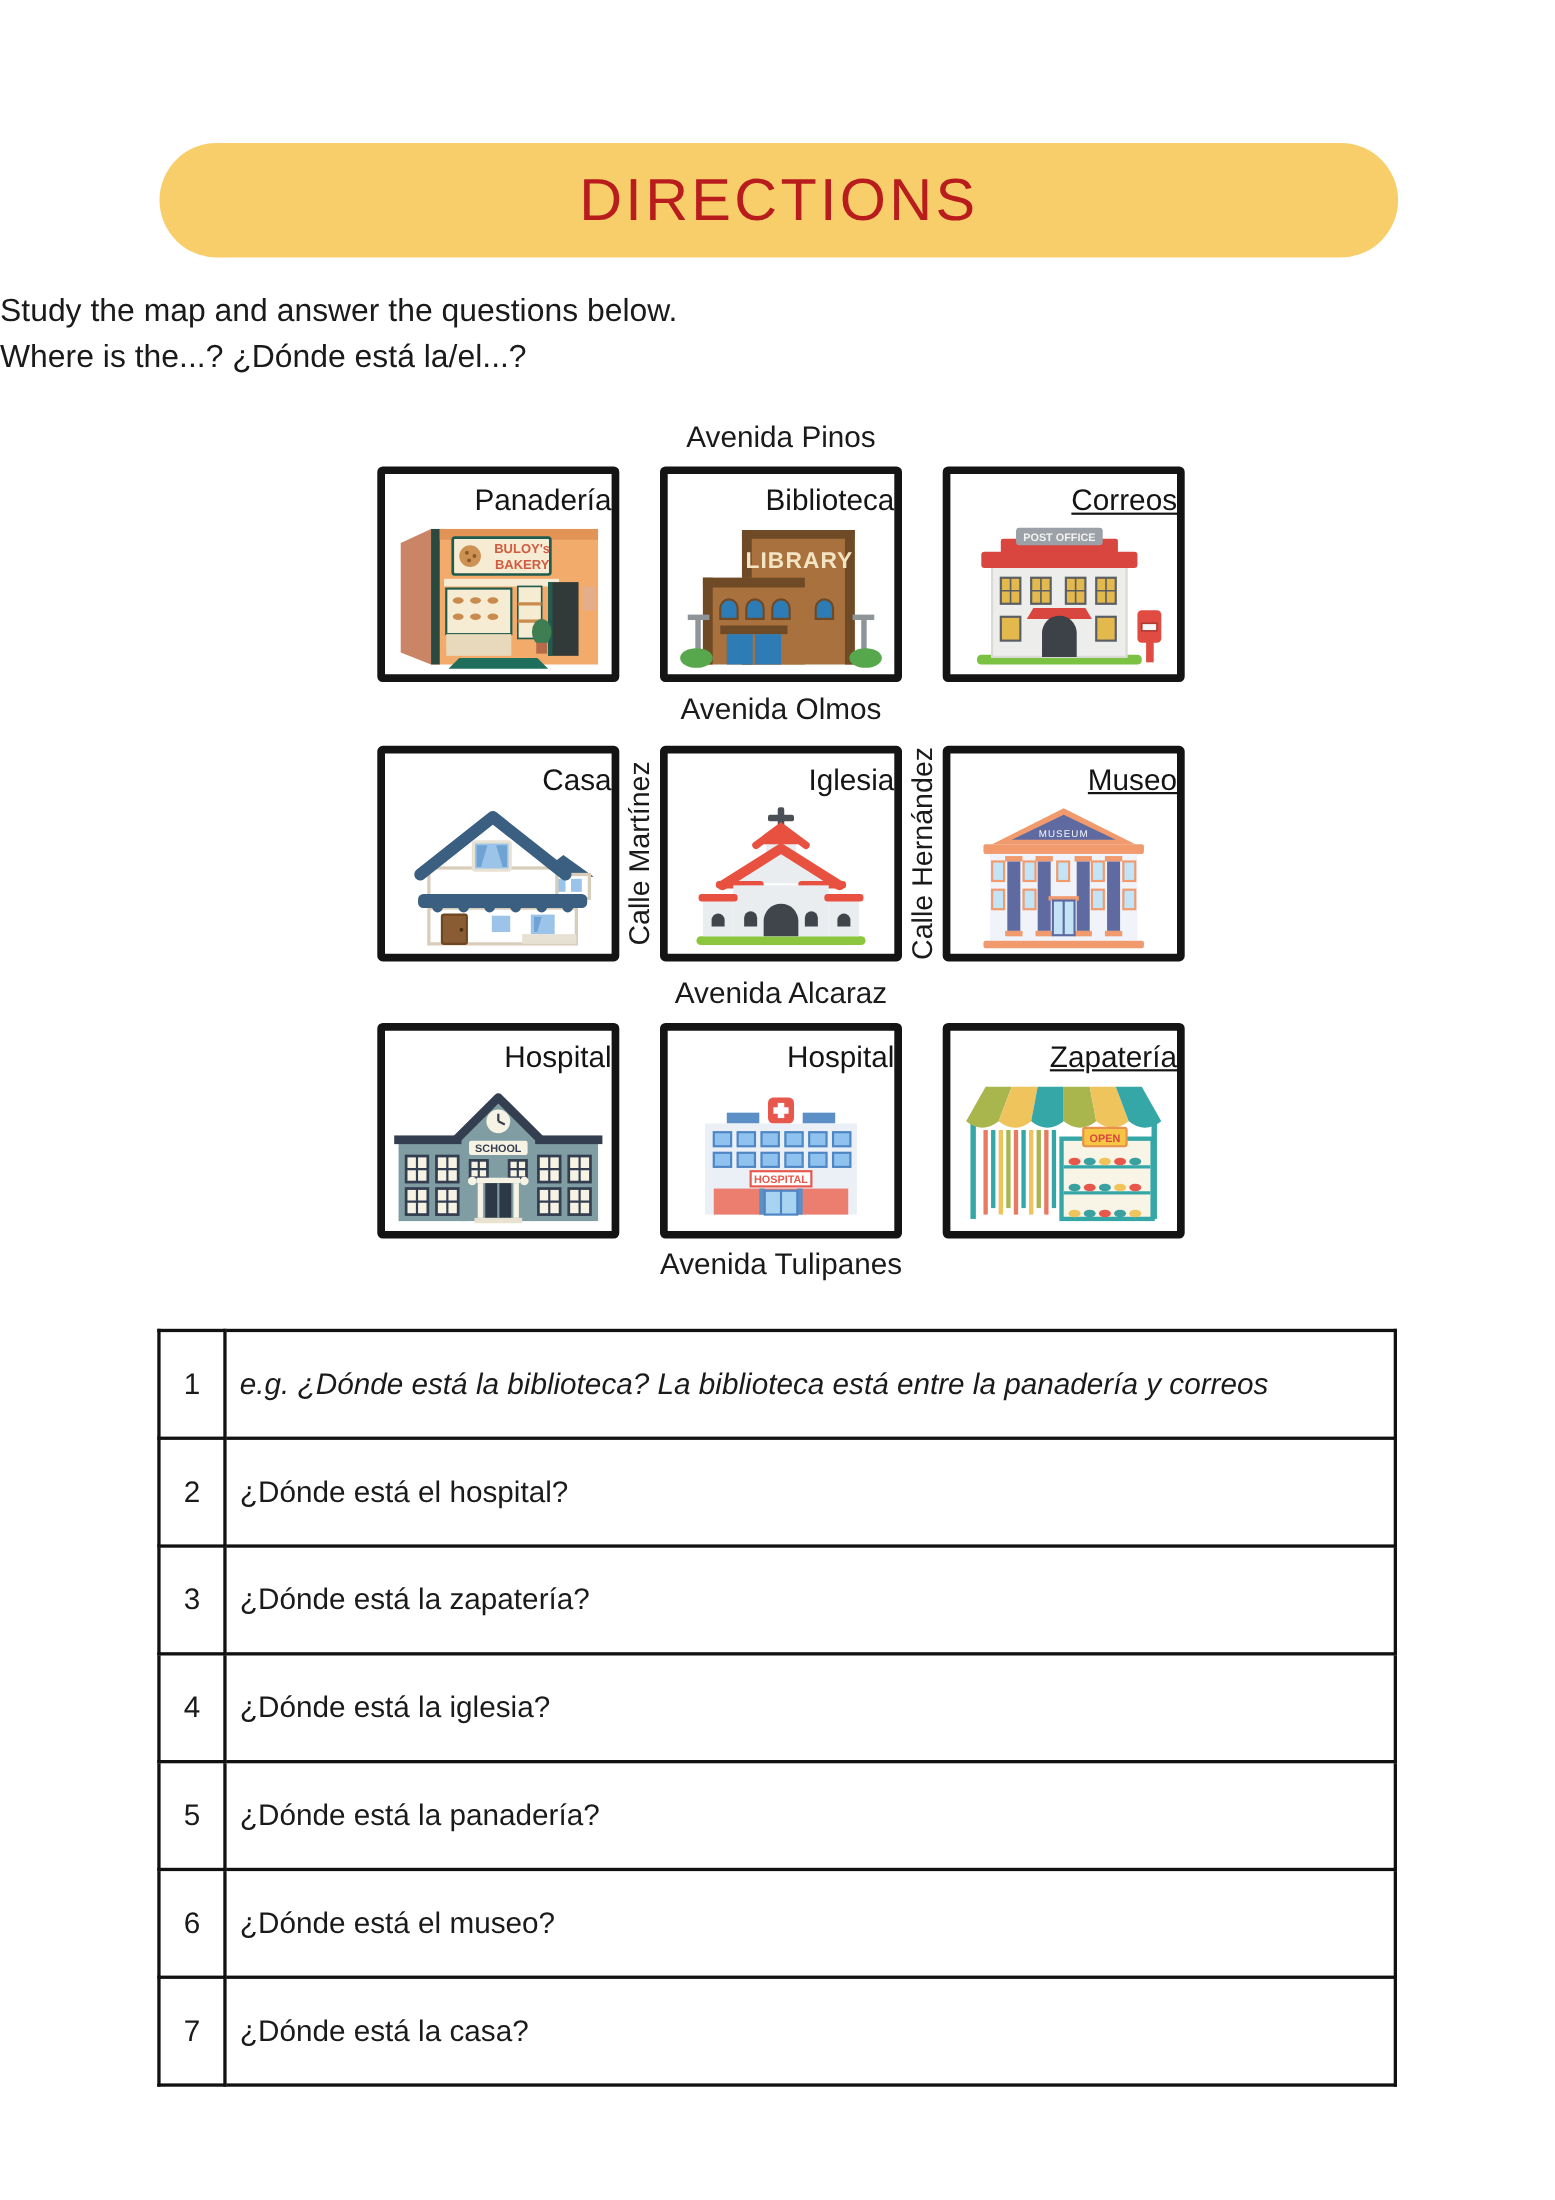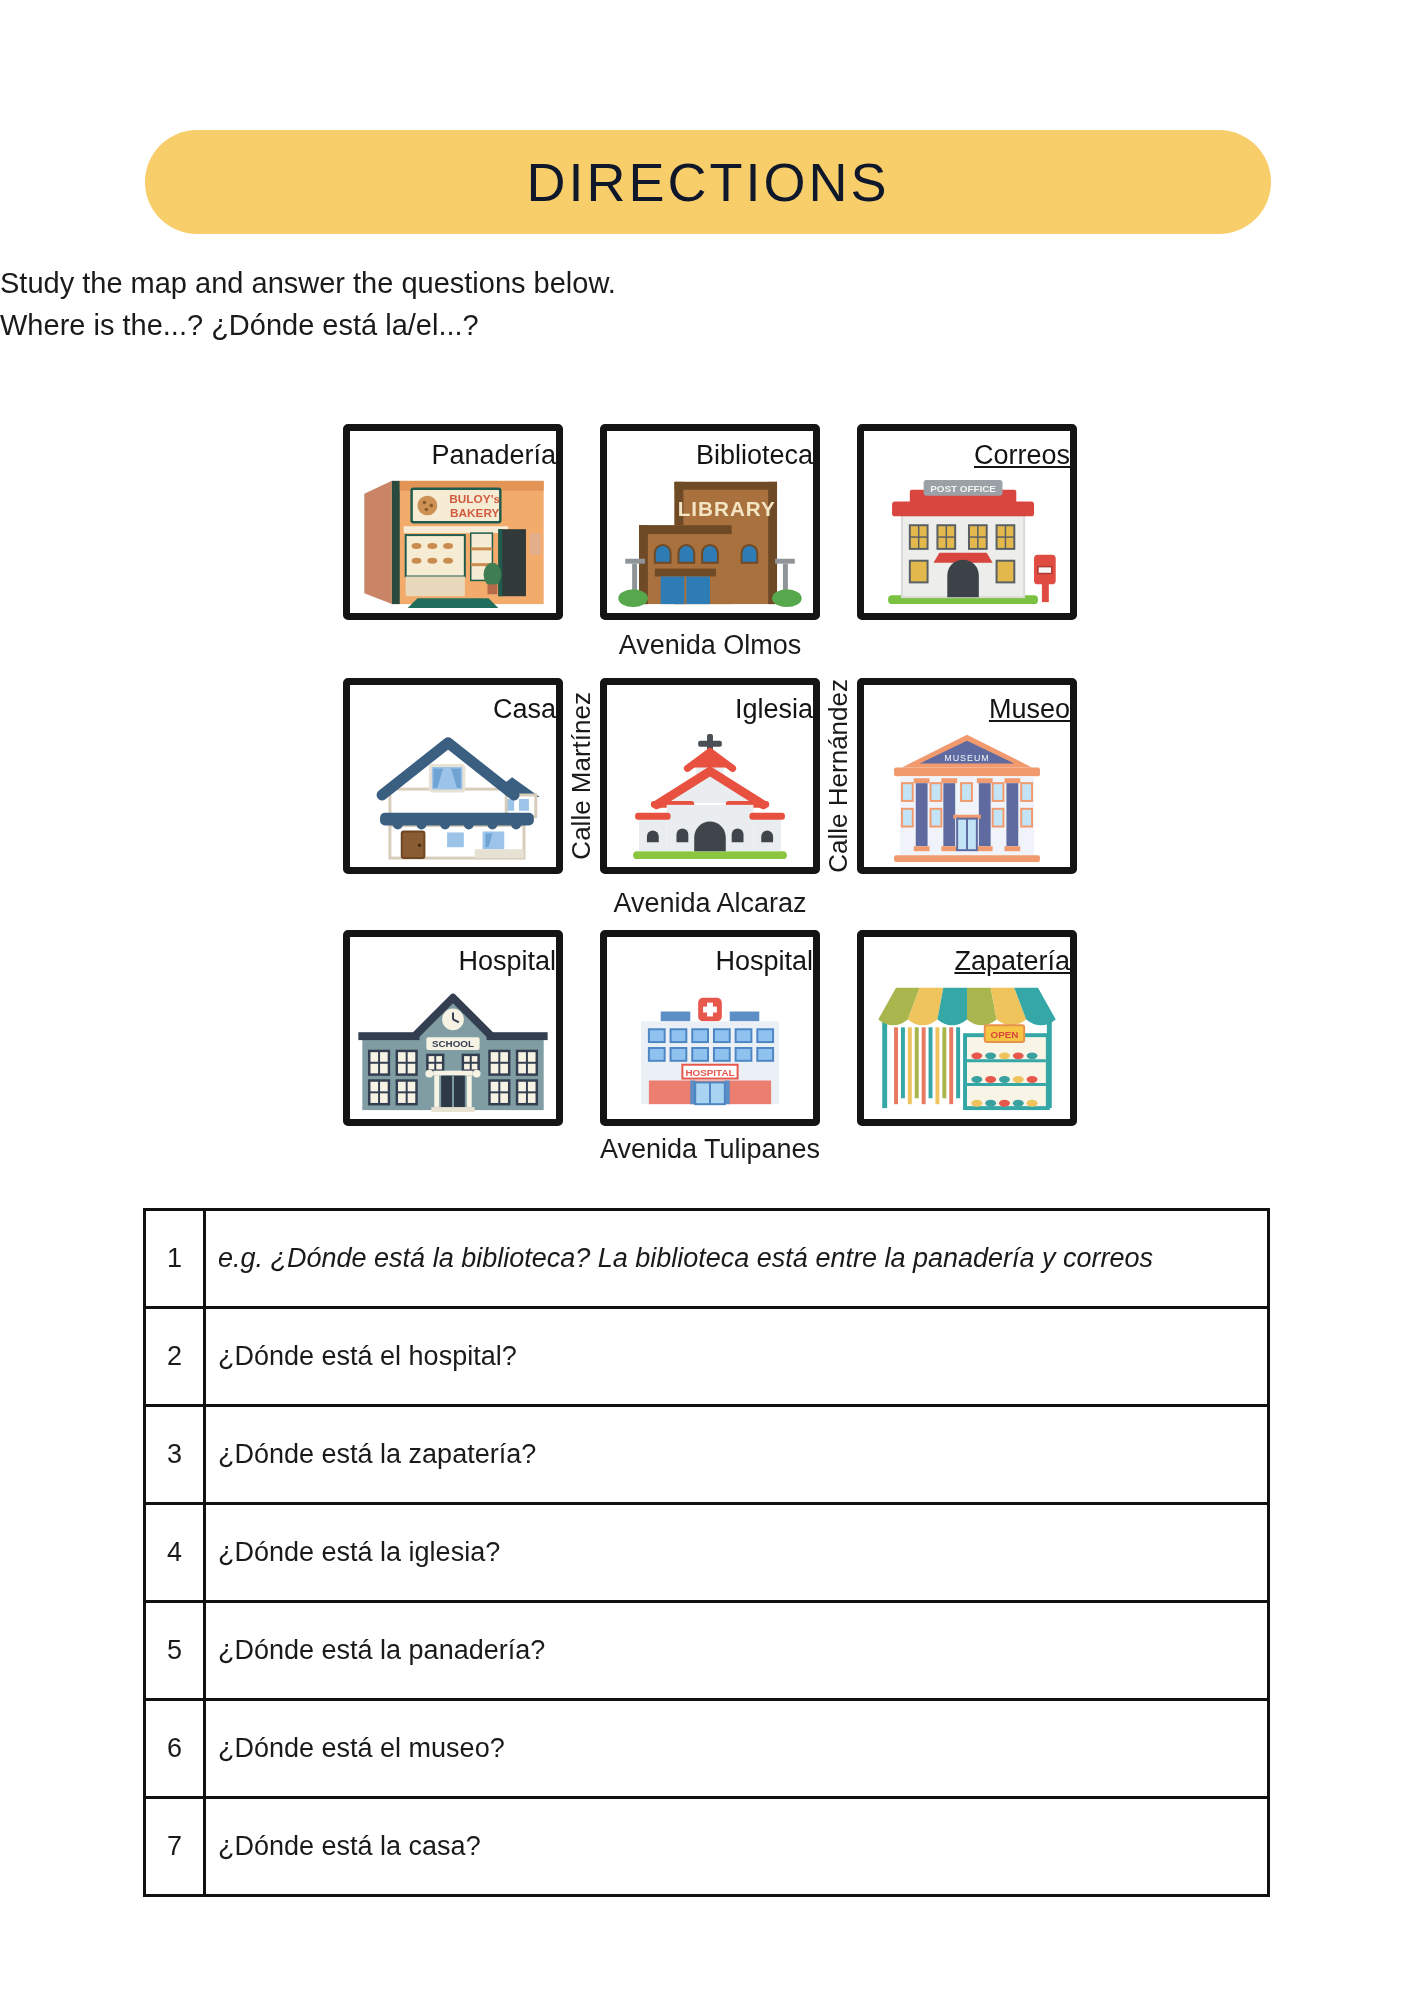--- a/index.html
+++ b/index.html
@@ -7,21 +7,21 @@
     width:1414px; height:2000px; position:relative; background:#ffffff;
     font-family:"Liberation Sans", sans-serif; color:#141414;
   }
   
   .banner {
     position:absolute; left:145px; top:130px; width:1126px; height:104px;
     background:#F8CE6B; border-radius:52px;
     display:flex; align-items:center; justify-content:center;
   }
   .banner .title {
-    font-size:54px; letter-spacing:3px; font-weight:400; color:#0f172a;
+    font-size:54px; letter-spacing:3px; font-weight:400; color:#b91c1c;
   }
   
   .instructions {
     position:absolute; left:0; top:262px; width:1414px;
     font-size:29px; line-height:42px; color:#1a1a1a;
   }
   
   .map { position:absolute; left:343px; top:382px; width:734px; height:800px; }
   .street-h {
     position:absolute; left:0; width:734px; text-align:center;
@@ -65,20 +65,21 @@
   <div class="title">DIRECTIONS</div>
 </div>
 
 <div class="instructions">
   <div>Study the map and answer the questions below.</div>
   <div>Where is the...? ¿Dónde está la/el...?</div>
 </div>
 
 <div class="map">
 
+  <div class="street-h" style="top:0;">Avenida Pinos</div>
   <div class="street-h" style="top:506px;">Avenida Alcaraz</div>
   <div class="street-h" style="top:248px;">Avenida Olmos</div>
   <div class="street-h" style="top:752px;">Avenida Tulipanes</div>
 
   <div class="street-v" style="left:220px; top:296px;">
     <span>Calle Martínez</span>
   </div>
   <div class="street-v" style="left:477px; top:296px;">
     <span>Calle Hernández</span>
   </div>

